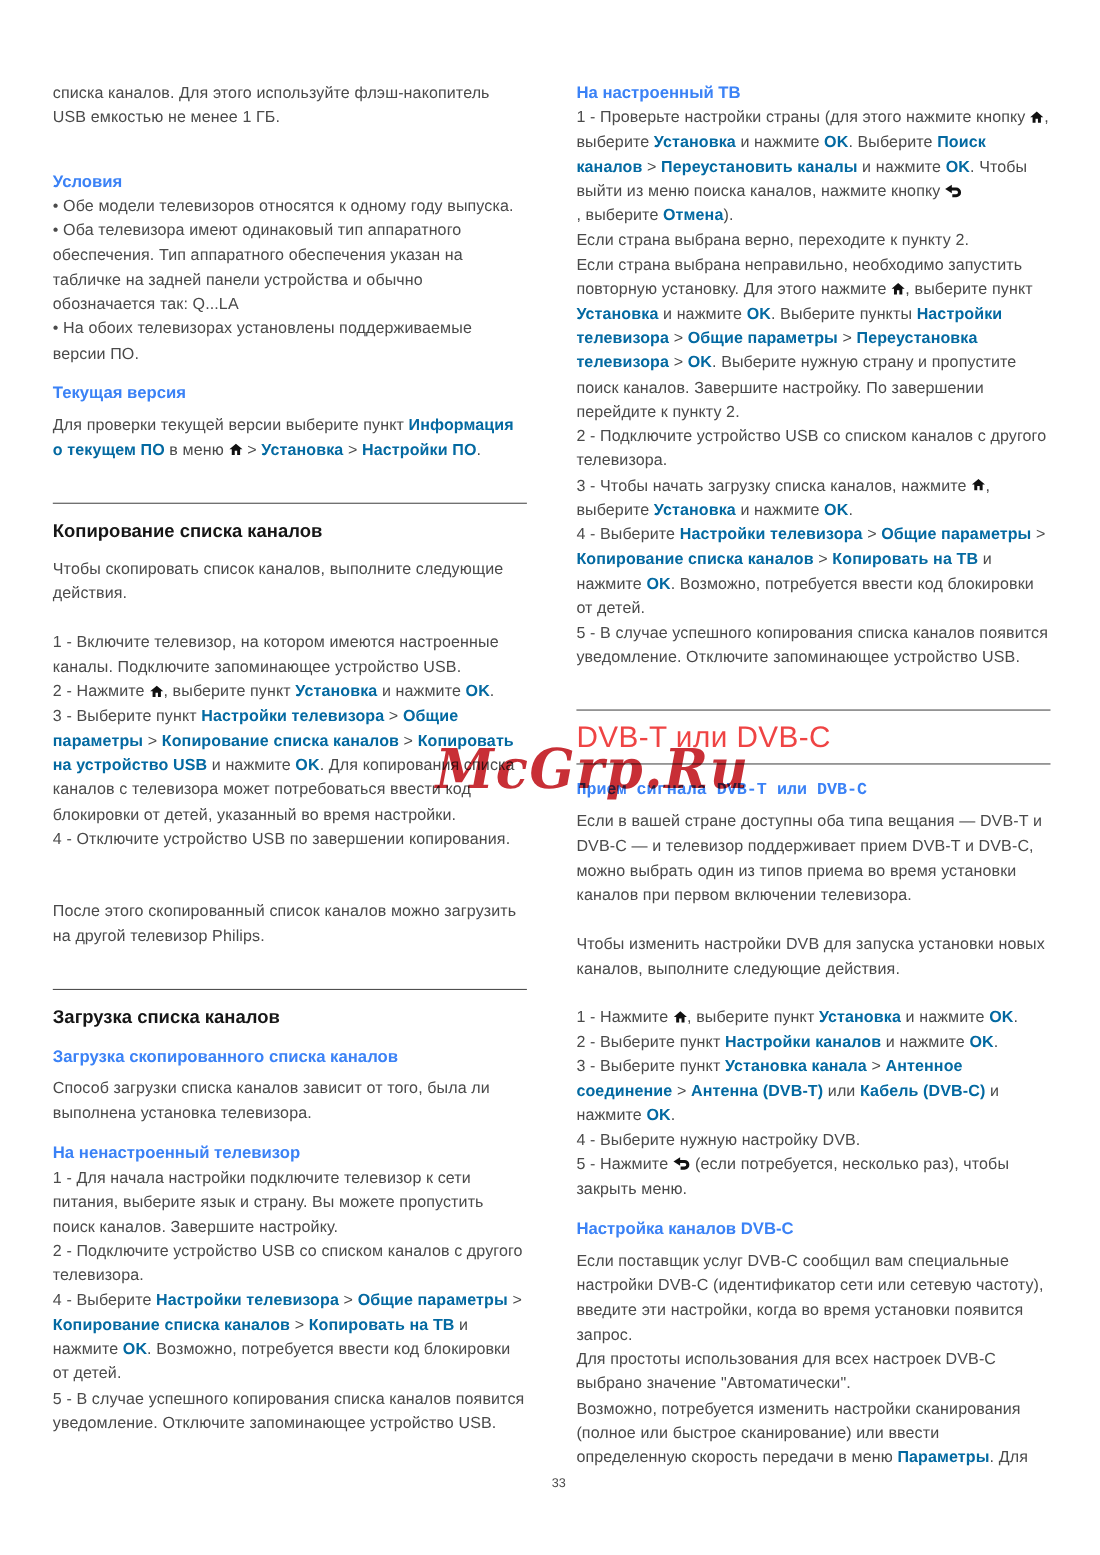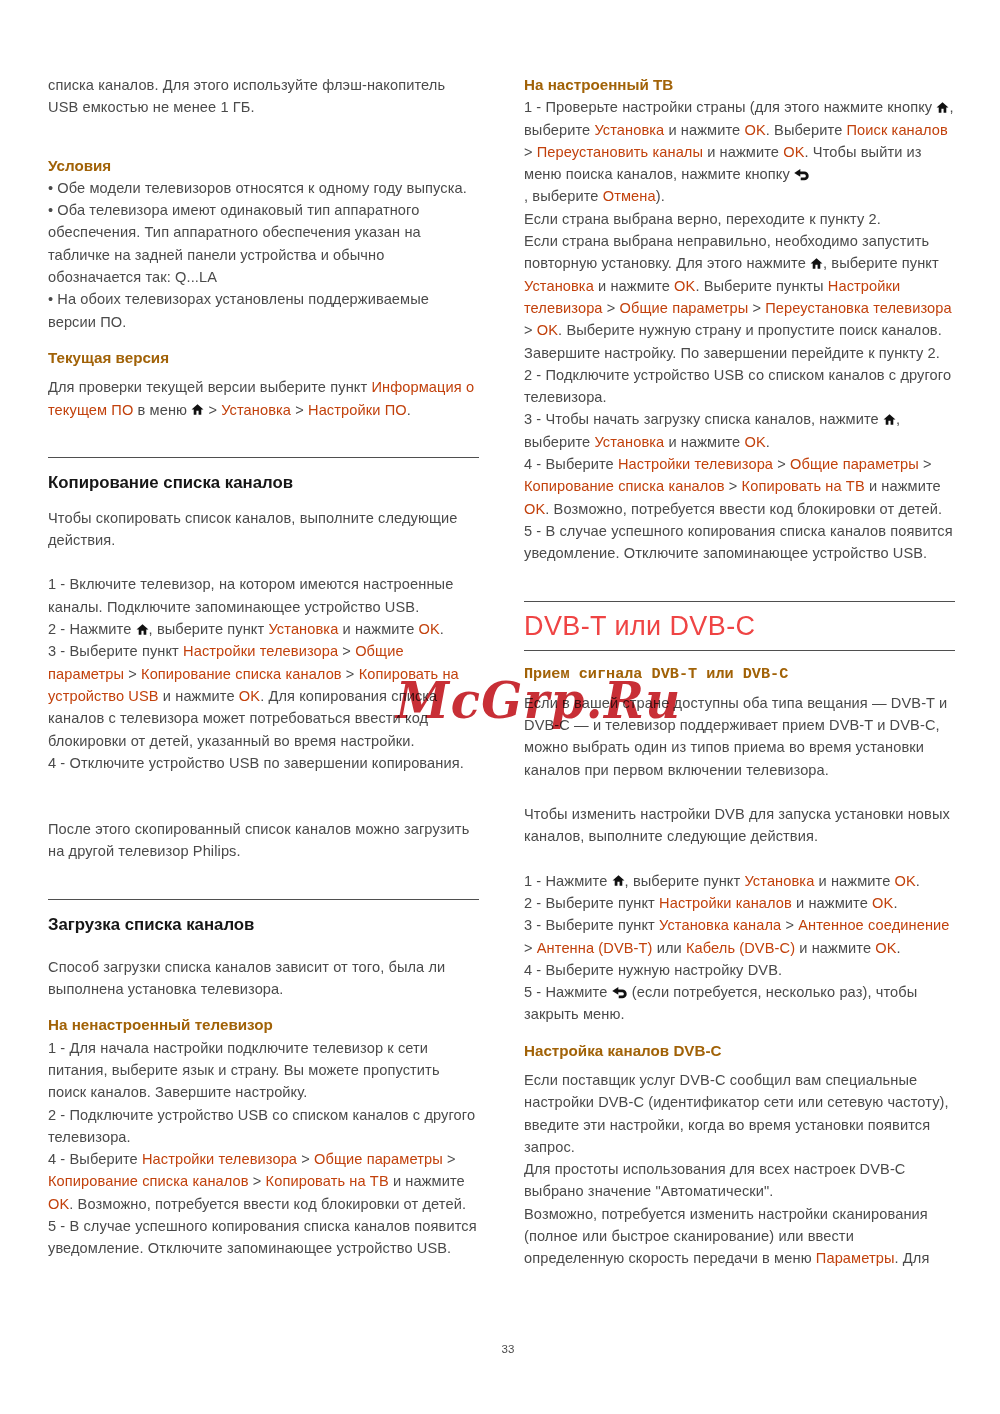--- a/index.html
+++ b/index.html
@@ -5,23 +5,23 @@
   html,body { margin:0; padding:0; background:#ffffff; }
   .page {
     position:relative; width:1000px; height:1414px; background:#fff;
     font-family:"Liberation Sans", sans-serif; overflow:hidden;
   }
   .col { position:absolute; top:74px; width:431px; }
   .col-left  { left:48px; }
   .col-right { left:524px; }
 
   .p  { font-size:14.6px; line-height:22.3px; color:#4a4a4a; margin:0; letter-spacing:0.1px; }
-  .p .b { font-weight:400; color:#c2410c; }
+  .p .b { font-weight:700; color:#0369a1; }
 
-  .h4 { font-size:15.2px; line-height:22.3px; font-weight:700; color:#a16207; margin:14px 0 0 0; }
+  .h4 { font-size:15.2px; line-height:22.3px; font-weight:700; color:#3b82f6; margin:14px 0 0 0; }
   .h3 { font-size:16.8px; line-height:22px;  font-weight:700; color:#161616; margin:13px 0 13px 0; }
   .h2 { font-size:27px;  line-height:32px;  font-weight:400; color:#ef4444; margin:8px 0 8px 0; letter-spacing:0.4px; }
 
   .rule { border:0; border-top:1.4px solid #4f4f4f; margin:36px 0 0 0; height:0; }
   .rule + .h3 { margin-top:14px; }
   .rule + .h4 { margin-top:8px;font-family:Liberation Mono, monospace; }
   .h2 + .rule { margin:5px 0 12px 0; }
   .col > :first-child { margin-top:0; }
 
   .gap { height:22px; }
@@ -65,20 +65,21 @@
       <div class="p"><span>2 - Нажмите </span><span class="iconwrap"><svg width="13" height="13" viewBox="0 0 24 24">
             <path fill="currentColor" d="M12 2.5 L23 12 H19 V21.5 H14 V14.5 H10 V21.5 H5 V12 H1 Z"></path>
           </svg></span><span>, выберите пункт </span><span class="b">Установка</span><span> и нажмите </span><span class="b">OK</span><span>.</span></div>
       <div class="p"><span>3 - Выберите пункт </span><span class="b">Настройки телевизора</span><span> &gt; </span><span class="b">Общие параметры</span><span> &gt; </span><span class="b">Копирование списка каналов</span><span> &gt; </span><span class="b">Копировать на устройство USB</span><span> и нажмите </span><span class="b">OK</span><span>. Для копирования списка каналов с телевизора может потребоваться ввести код блокировки от детей, указанный во время настройки.</span></div>
       <div class="p"><span>4 - Отключите устройство USB по завершении копирования.</span></div>
       <div class="gap"></div>
       <div class="gap"></div>
       <div class="p"><span>После этого скопированный список каналов можно загрузить на другой телевизор Philips.</span></div>
       <div class="rule"></div>
       <div class="h3">Загрузка списка каналов</div>
+      <div class="h4">Загрузка скопированного списка каналов</div>
       <div class="gap" style="height: 7px;"></div>
       <div class="p"><span>Способ загрузки списка каналов зависит от того, была ли выполнена установка телевизора.</span></div>
       <div class="h4">На ненастроенный телевизор</div>
       <div class="p"><span>1 - Для начала настройки подключите телевизор к сети питания, выберите язык и страну. Вы можете пропустить поиск каналов. Завершите настройку.</span></div>
       <div class="p"><span>2 - Подключите устройство USB со списком каналов с другого телевизора.</span></div>
       <div class="p"><span>4 - Выберите </span><span class="b">Настройки телевизора</span><span> &gt; </span><span class="b">Общие параметры</span><span> &gt; </span><span class="b">Копирование списка каналов</span><span> &gt; </span><span class="b">Копировать на ТВ</span><span> и нажмите </span><span class="b">OK</span><span>. Возможно, потребуется ввести код блокировки от детей.</span></div>
       <div class="p"><span>5 - В случае успешного копирования списка каналов появится уведомление. Отключите запоминающее устройство USB.</span></div>
     </div>
   <div class="col col-right" id="col-right">
       <div class="h4">На настроенный ТВ</div>

